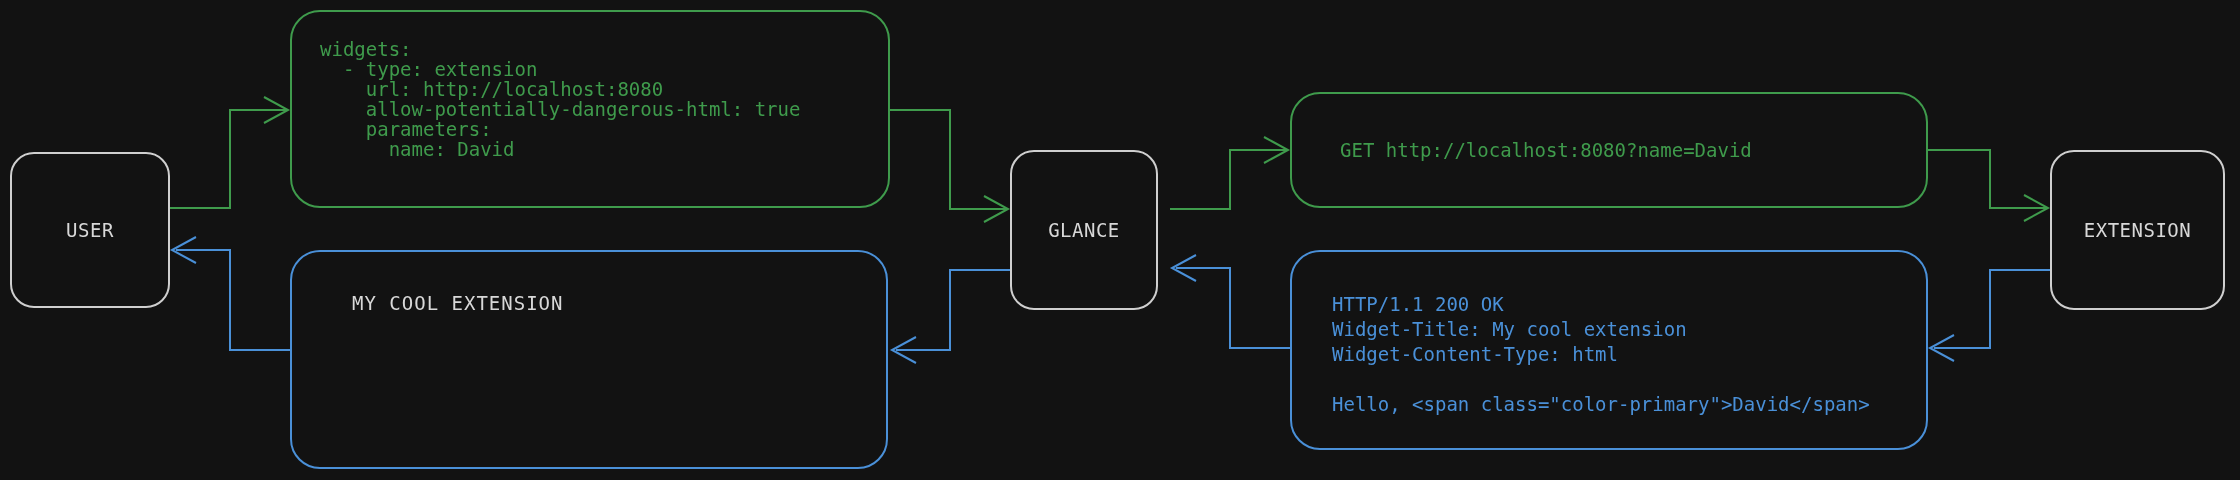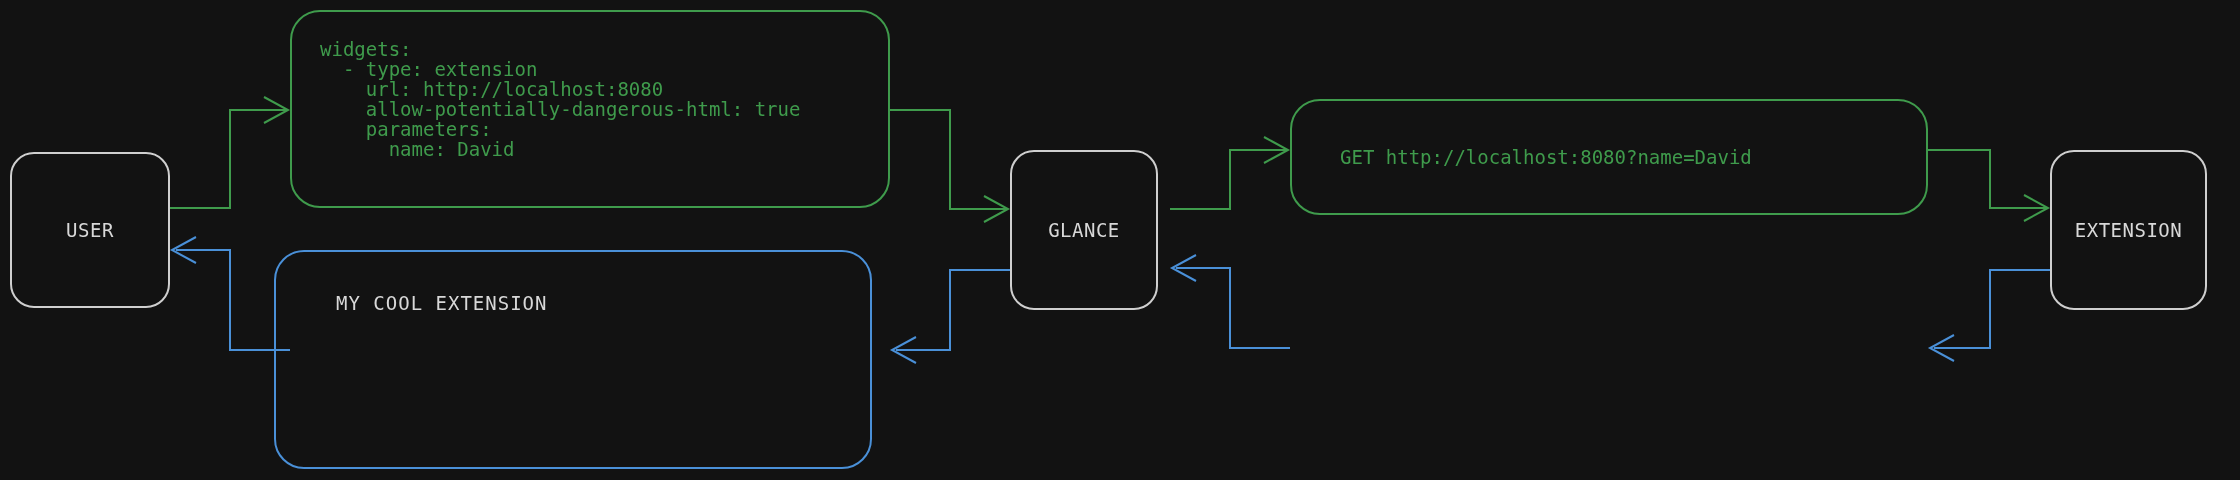--- a/index.html
+++ b/index.html
@@ -24,27 +24,27 @@
 
   .box { position: absolute; border-style: solid; border-width: 2px; border-radius: 30px; }
   .node {
     border-color: var(--node_border);
     display: flex; align-items: center; justify-content: center;
     color: var(--text); font-size: 19px; letter-spacing: 0.5px;
     border-radius: 24px;
   }
   .node-user      { left: 10px;   top: 152px; width: 160px; height: 156px; }
   .node-glance    { left: 1010px; top: 150px; width: 148px; height: 160px; }
-  .node-extension { left: 2050px; top: 150px; width: 157px; height: 160px; }
+  .node-extension { left: 2050px; top: 150px; width: 175px; height: 160px; }
 
   .config-box   { left: 290px;  top: 10px;  width: 600px; height: 198px; border-color: var(--green); }
   .request-box  { left: 1290px; top: 92px;  width: 638px; height: 116px; border-color: var(--green);
-                  display: flex; align-items: center; padding-left: 48px; margin-top: 7px; }
+                  display: flex; align-items: center; padding-left: 48px; }
   .response-box { left: 1290px; top: 250px; width: 638px; height: 200px; border-color: var(--blue); }
-  .widget-box   { left: 274px;  top: 250px; width: 598px; height: 219px; border-color: var(--blue); }
+  .widget-box   { left: 290px;  top: 250px; width: 598px; height: 219px; border-color: var(--blue); }
 
   pre.code {
     font-family: inherit; font-size: 19px; line-height: 20px;
     white-space: pre; color: var(--green);
   }
   .config-box pre.code { padding: 27px 0 0 28px; }
   .response-box pre.code { padding: 40px 0 0 40px; line-height: 25px; color: var(--blue); }
   .request-text { color: var(--green); font-size: 19px; }
 
   .widget-title {
@@ -118,18 +118,25 @@
     url: http://localhost:8080
     allow-potentially-dangerous-html: true
     parameters:
       name: David</pre>
   </div>
 
   <div class="box request-box">
     <span class="request-text">GET http://localhost:8080?name=David</span>
   </div>
 
+  <div class="box response-box">
+    <pre class="code">HTTP/1.1 200 OK
+Widget-Title: My cool extension
+Widget-Content-Type: html
+
+Hello, &lt;span class="color-primary"&gt;David&lt;/span&gt;</pre>
+  </div>
 
   <div class="box widget-box">
     <span class="widget-title">MY COOL EXTENSION</span>
   </div>
 
 </div>
 
 </body></html>

